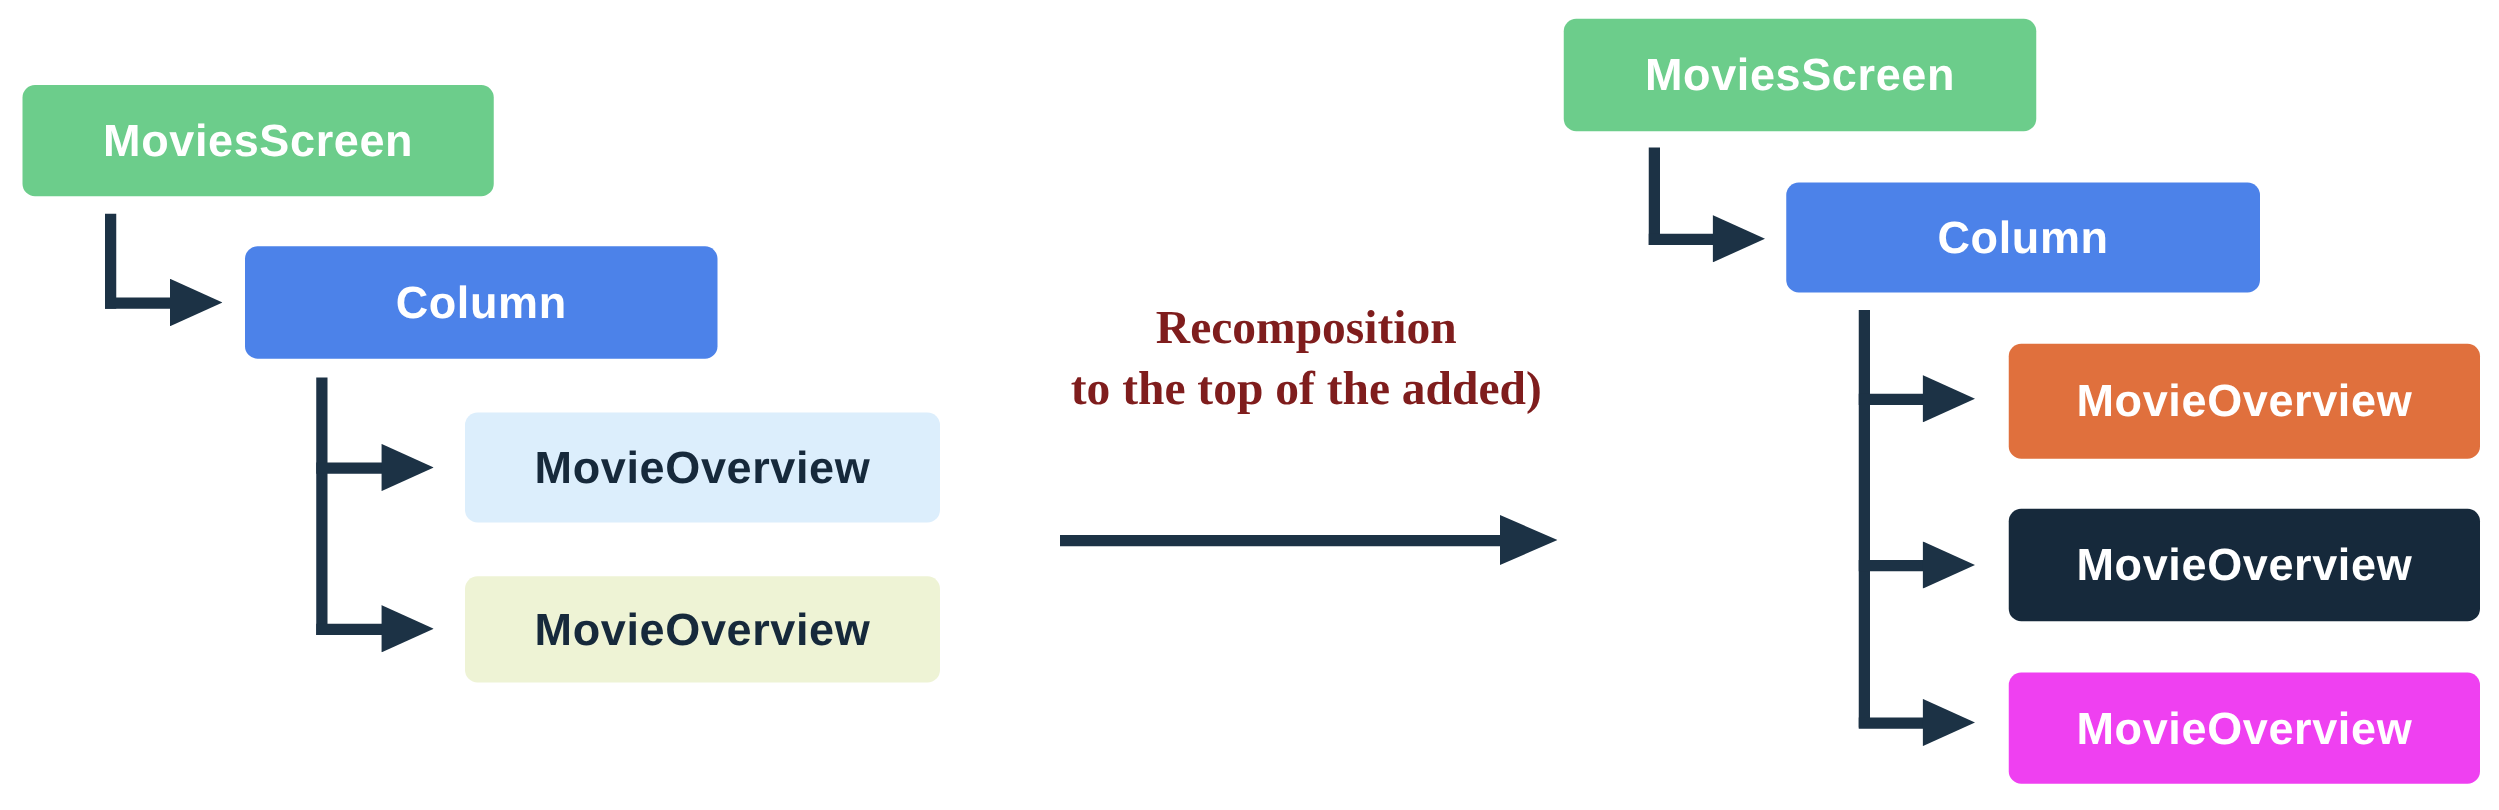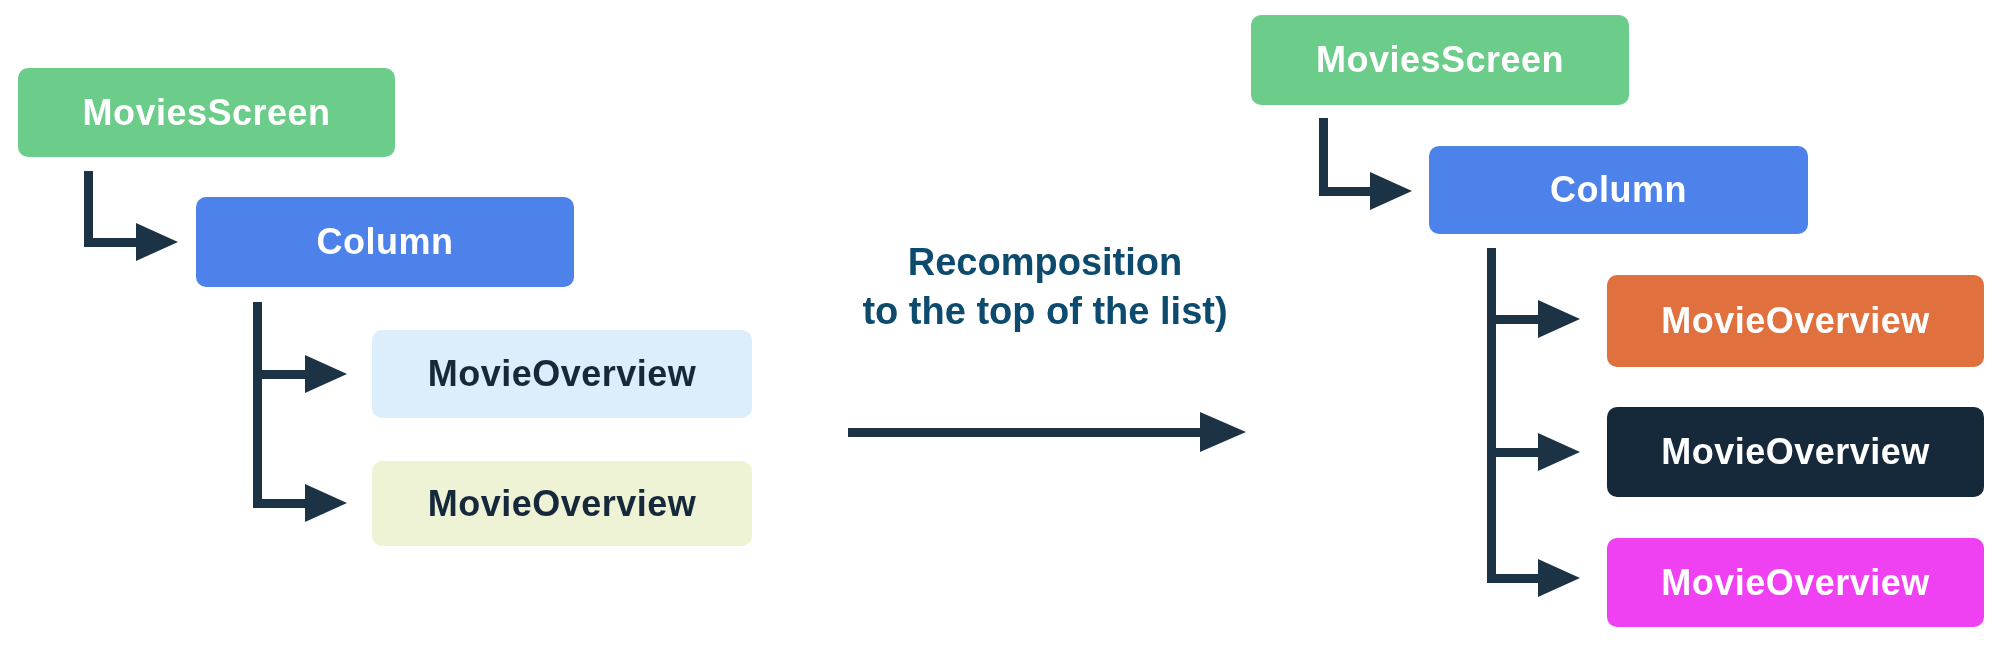--- a/index.html
+++ b/index.html
@@ -99,23 +99,23 @@
 
   <div class="line l1v" style="background-color: rgb(28, 50, 69);"></div>
   <div class="line l1h" style="background-color: rgb(28, 50, 69);"></div>
   <div class="head l1a" style="background-color: rgb(28, 50, 69);"></div>
   <div class="line l2v" style="background-color: rgb(28, 50, 69);"></div>
   <div class="line l2h1" style="background-color: rgb(28, 50, 69);"></div>
   <div class="head l2a1" style="background-color: rgb(28, 50, 69);"></div>
   <div class="line l2h2" style="background-color: rgb(28, 50, 69);"></div>
   <div class="head l2a2" style="background-color: rgb(28, 50, 69);"></div>
 
-  <div class="caption" style="color: #0c4a6e;">
+  <div class="caption" style="color: #7f1d1d; font-family: Liberation Serif, serif;">
     <div>Recomposition</div>
-    <div>to the top of the list)</div>
+    <div>to the top of the added)</div>
   </div>
   <div class="line mid-line" style="background-color: rgb(28, 50, 69);"></div>
   <div class="head head-big mid-head" style="background-color: rgb(28, 50, 69);"></div>
 
   <div class="node n-r-screen" style="background-color: rgb(108, 205, 139); color: rgb(255, 255, 255);">
     <span>MoviesScreen</span>
   </div>
   <div class="node n-r-column" style="background-color: rgb(76, 130, 233); color: rgb(255, 255, 255);">
     <span>Column</span>
   </div>

